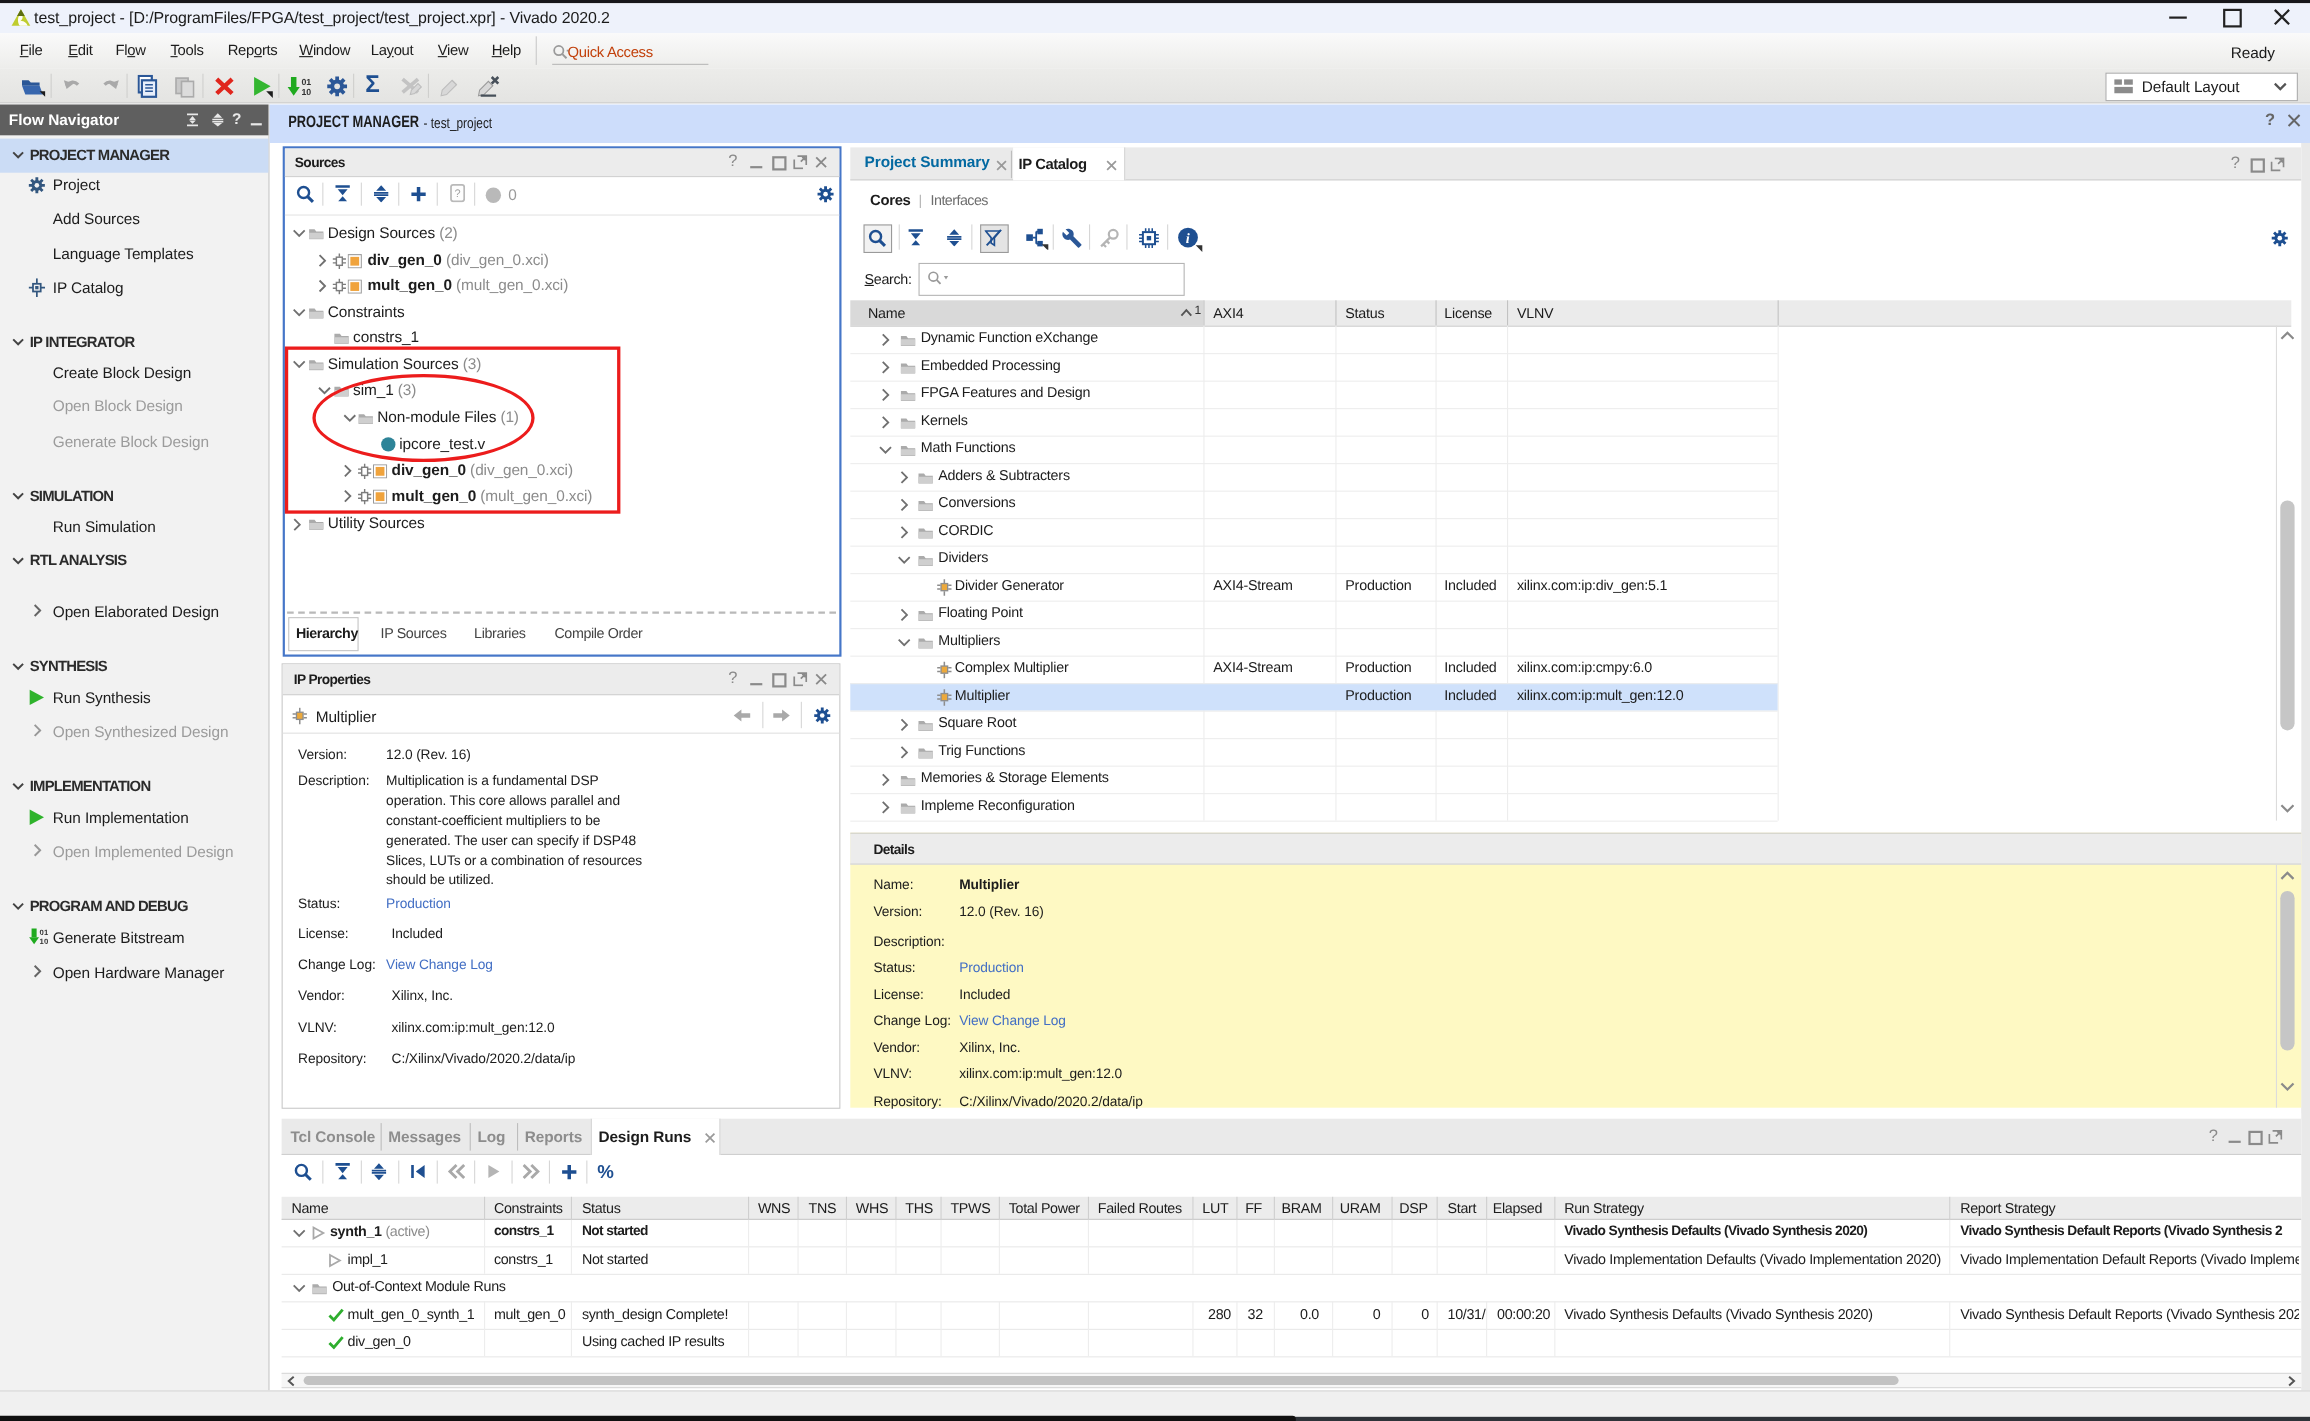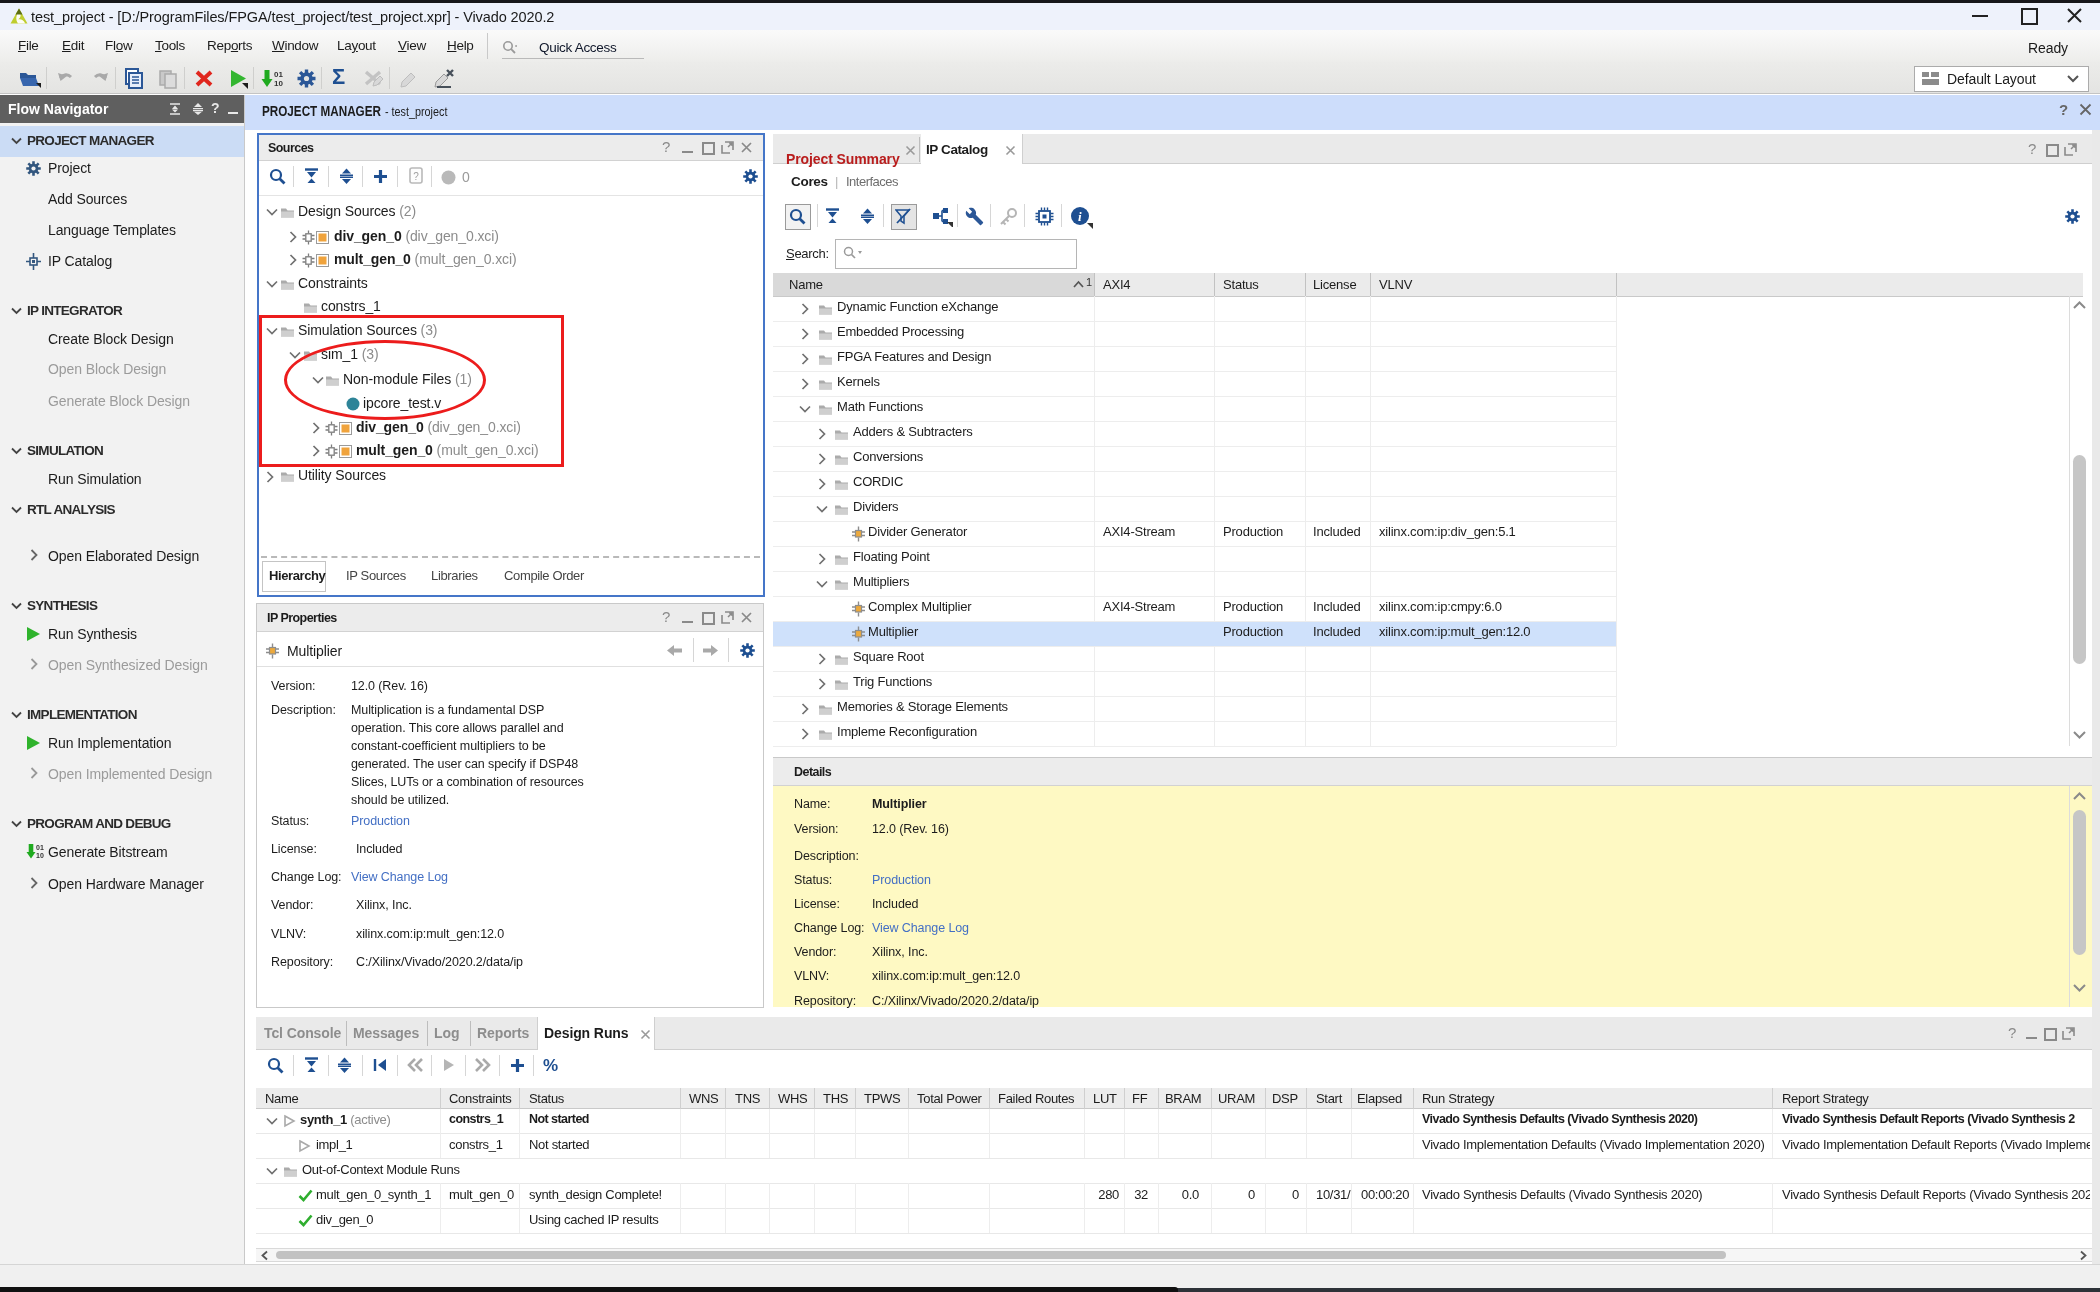--- a/index.html
+++ b/index.html
@@ -52,21 +52,21 @@
 <div class="a mn" style="left:398px;top:38px"><span style="text-decoration:underline">V</span>iew</div>
 <div class="a mn" style="left:447px;top:38px"><span style="text-decoration:underline">H</span>elp</div>
 <div class="sep" style="left:487px;top:33px;height:26px;background:#c9c9c9"></div>
 <div class="a" style="left:502px;top:40px">
 <svg width="15" height="15">
         <circle cx="6" cy="6" r="4.2" fill="none" stroke="#9a9a9a" stroke-width="1.6"></circle>
         <path d="M9.2 9.2 L13 13" stroke="#9a9a9a" stroke-width="1.8"></path>
         <path d="M13.2 6 l3 0" stroke="#9a9a9a" stroke-width="1.5"></path>
       </svg>
 </div>
-<div class="a mn" style="left:539px;top:40px;color:#0f172a">Quick Access</div>
+<div class="a mn" style="left:516px;top:40px;color:#c2410c">Quick Access</div>
 <div class="a" style="left:502px;top:58px;width:142px;height:1px;background:#b9b9b9"></div>
 <div class="a t15" style="left:2028px;top:40px;color:#1a1a1a">Ready</div>
 
 <div class="a" style="left:0;top:62px;width:2100px;height:31px;background:linear-gradient(#ececea,#e4e4e2);border-bottom:1px solid #c4c4c4"></div>
 <div class="a" style="left:18px;top:69px">
 <svg width="24" height="20">
         <path d="M2 4 h6 l2 2 h8 v3 h-16 z" fill="#2b5797"></path>
         <path d="M2 9 h16 l3 8 h-16 z" fill="#3766ae"></path>
         <path d="M18 14 l5 0 l0 5 z" fill="#1c1c1c"></path>
       </svg>
@@ -640,21 +640,21 @@
 <div class="a pp" style="left:14px;top:294px">Vendor:</div>
 <div class="a pp" style="left:99px;top:294px">Xilinx, Inc.</div>
 <div class="a pp" style="left:14px;top:323px">VLNV:</div>
 <div class="a pp" style="left:99px;top:323px">xilinx.com:ip:mult_gen:12.0</div>
 <div class="a pp" style="left:14px;top:351px">Repository:</div>
 <div class="a pp" style="left:99px;top:351px">C:/Xilinx/Vivado/2020.2/data/ip</div>
 </div>
 
 <div class="a" style="left:773px;top:134px;width:1319px;height:620px;background:#fff">
 <div class="a" style="left:0;top:0;width:1319px;height:30px;background:#eaeaea;border-bottom:1px solid #cfcfcf;box-sizing:border-box"></div>
-<div class="a b t15" style="left:13px;top:17px;color:#b91c1c">Project Summary</div>
+<div class="a b t15" style="left:13px;top:5px;color:#0369a1">Project Summary</div>
 <div class="a" style="left:132px;top:11px">
         <svg width="11" height="11">
           <path d="M1.5 1.5 L9.5 9.5 M9.5 1.5 L1.5 9.5" stroke="#9a9a9a" stroke-width="1.6"></path>
         </svg>
       </div>
 <div class="sep" style="left:146px;top:3px;height:25px;background:#bdbdbd"></div>
 <div class="a" style="left:148px;top:0;width:101px;height:30px;background:#fff;border-right:1px solid #cfcfcf"></div>
 <div class="a b" style="left:153px;top:8px;font-size:13.5px;letter-spacing:-0.4px">IP Catalog</div>
 <div class="a" style="left:232px;top:11px">
         <svg width="11" height="11">

